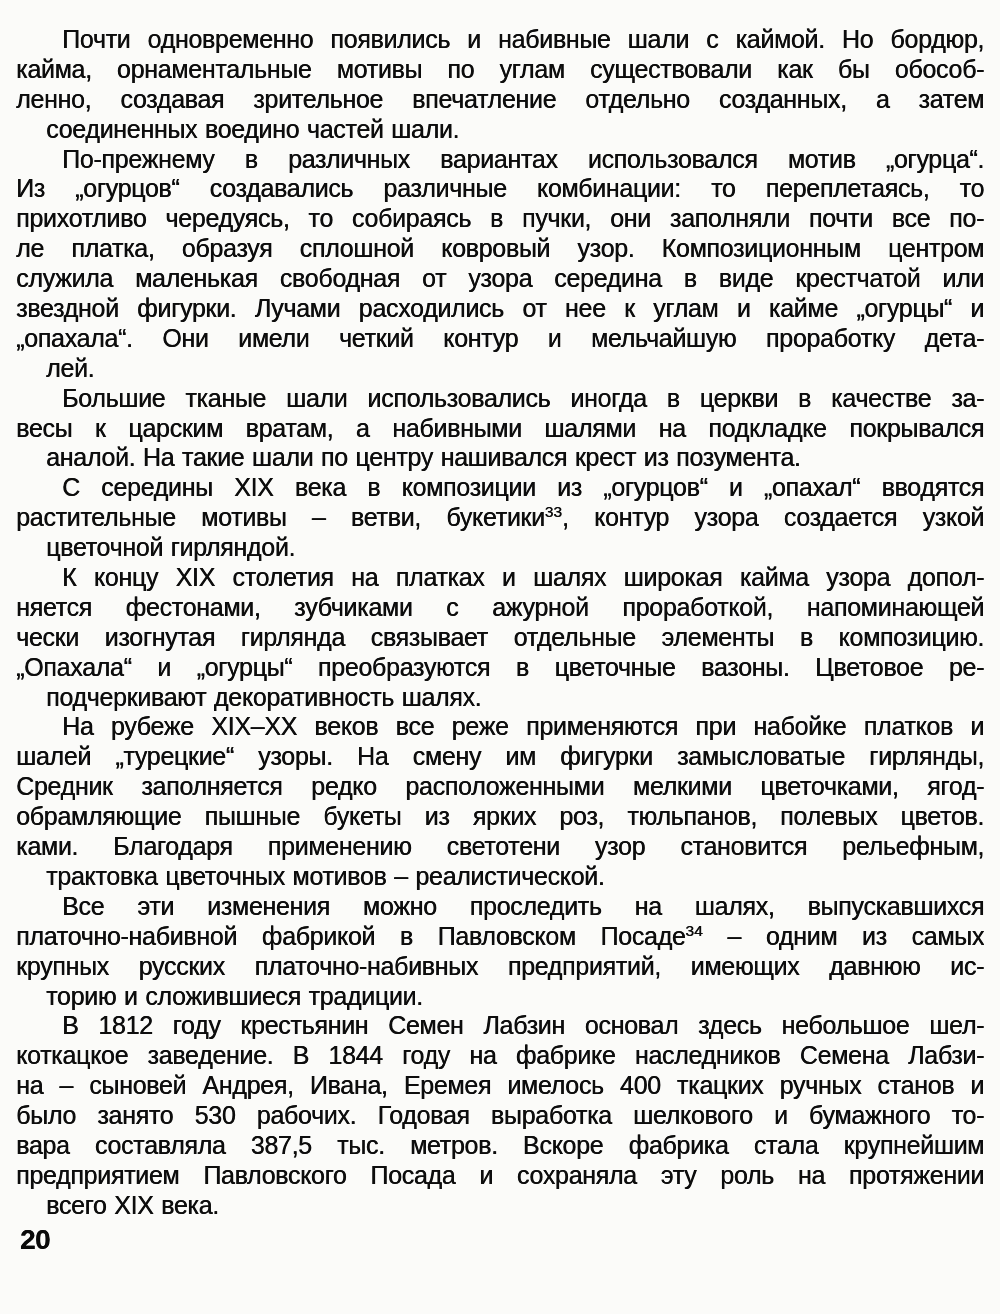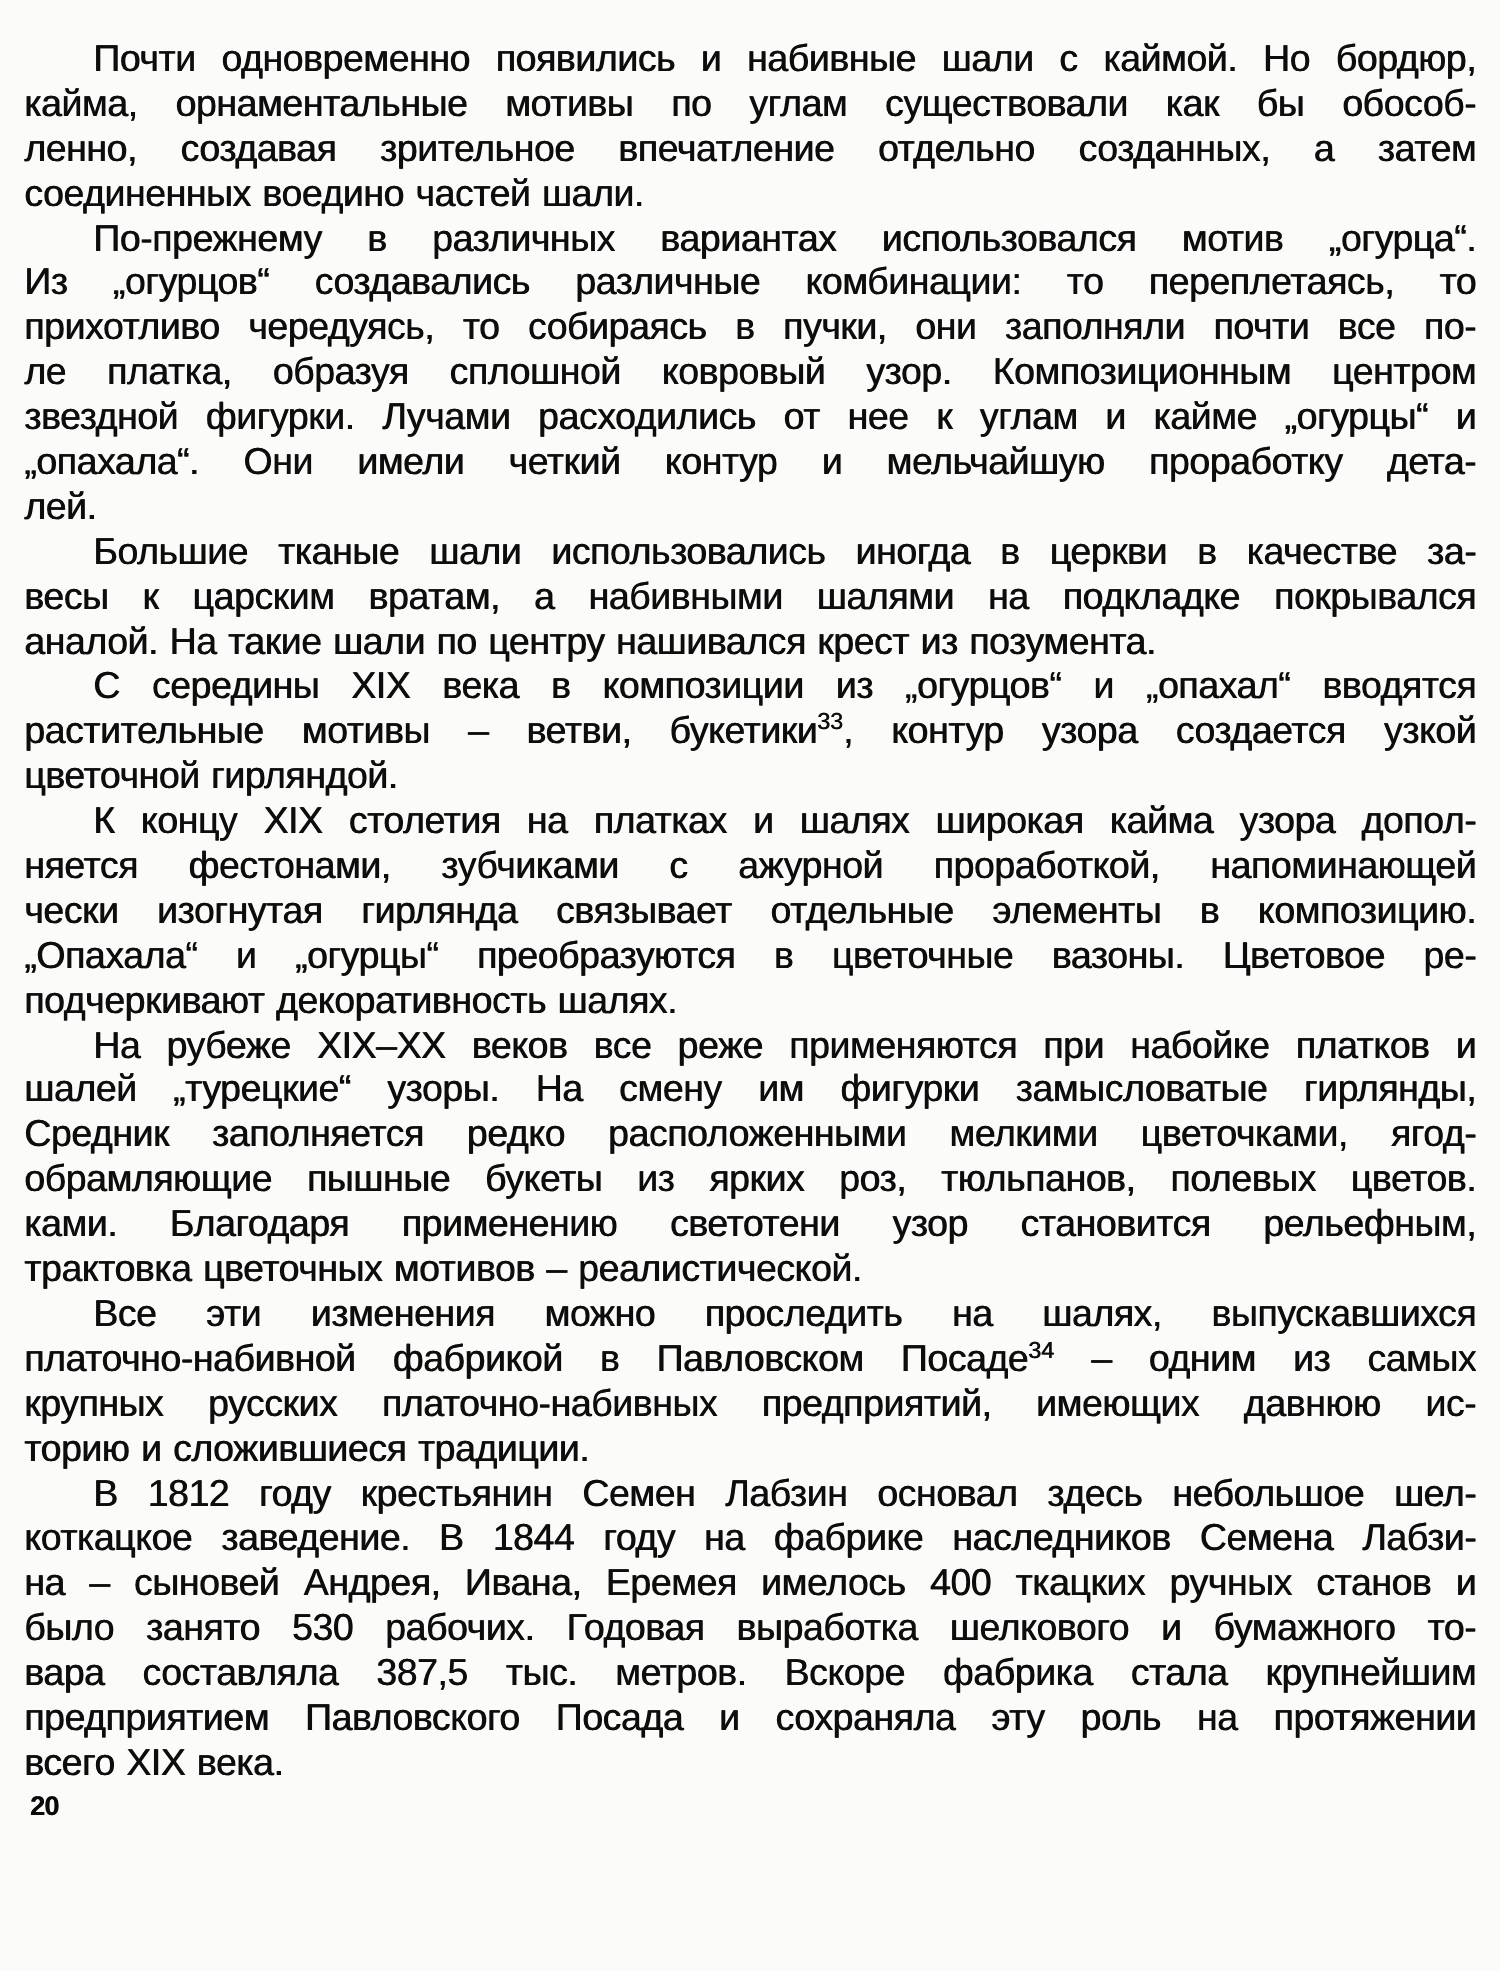--- a/index.html
+++ b/index.html
@@ -34,34 +34,35 @@
     word-spacing: 1px;
     white-space: normal;
     text-align: justify;
     text-align-last: justify;
     text-shadow: 0.45px 0 0 currentColor;
     overflow: hidden;
     height: 29.9px;
   }
   .line.final {
     text-align-last: left;
+    margin-left: 30px;
   }
   .line.first {
     padding-left: 46px;
   }
   sup {
     font-size: 0.62em;
     line-height: 0;
     vertical-align: 9px;
     letter-spacing: 0;
   }
   .page-number {
     margin-top: 3px;
     margin-left: 4px;
-    font-size: 18px;
+    font-size: 28px;
     font-weight: 700;
     letter-spacing: -0.5px;
     color: #0a0a0a;
     text-shadow: 0.3px 0 0 currentColor;
   }
 </style>
 </head>
 <body>
 
 <div class="page">
@@ -70,20 +71,21 @@
         <div class="line first">Почти одновременно появились и набивные шали с каймой. Но бордюр,</div>
         <div class="line">кайма, орнаментальные мотивы по углам существовали как бы обособ-</div>
         <div class="line">ленно, создавая зрительное впечатление отдельно созданных, а затем</div>
         <div class="line final">соединенных воедино частей шали.</div>
       </div>
       <div class="para">
         <div class="line first">По-прежнему в различных вариантах использовался мотив „огурца“.</div>
         <div class="line">Из „огурцов“ создавались различные комбинации: то переплетаясь, то</div>
         <div class="line">прихотливо чередуясь, то собираясь в пучки, они заполняли почти все по-</div>
         <div class="line">ле платка, образуя сплошной ковровый узор. Композиционным центром</div>
+        <div class="line">служила маленькая свободная от узора середина в виде крестчатой или</div>
         <div class="line">звездной фигурки. Лучами расходились от нее к углам и кайме „огурцы“ и</div>
         <div class="line">„опахала“. Они имели четкий контур и мельчайшую проработку дета-</div>
         <div class="line final">лей.</div>
       </div>
       <div class="para">
         <div class="line first">Большие тканые шали использовались иногда в церкви в качестве за-</div>
         <div class="line">весы к царским вратам, а набивными шалями на подкладке покрывался</div>
         <div class="line final">аналой. На такие шали по центру нашивался крест из позумента.</div>
       </div>
       <div class="para">

